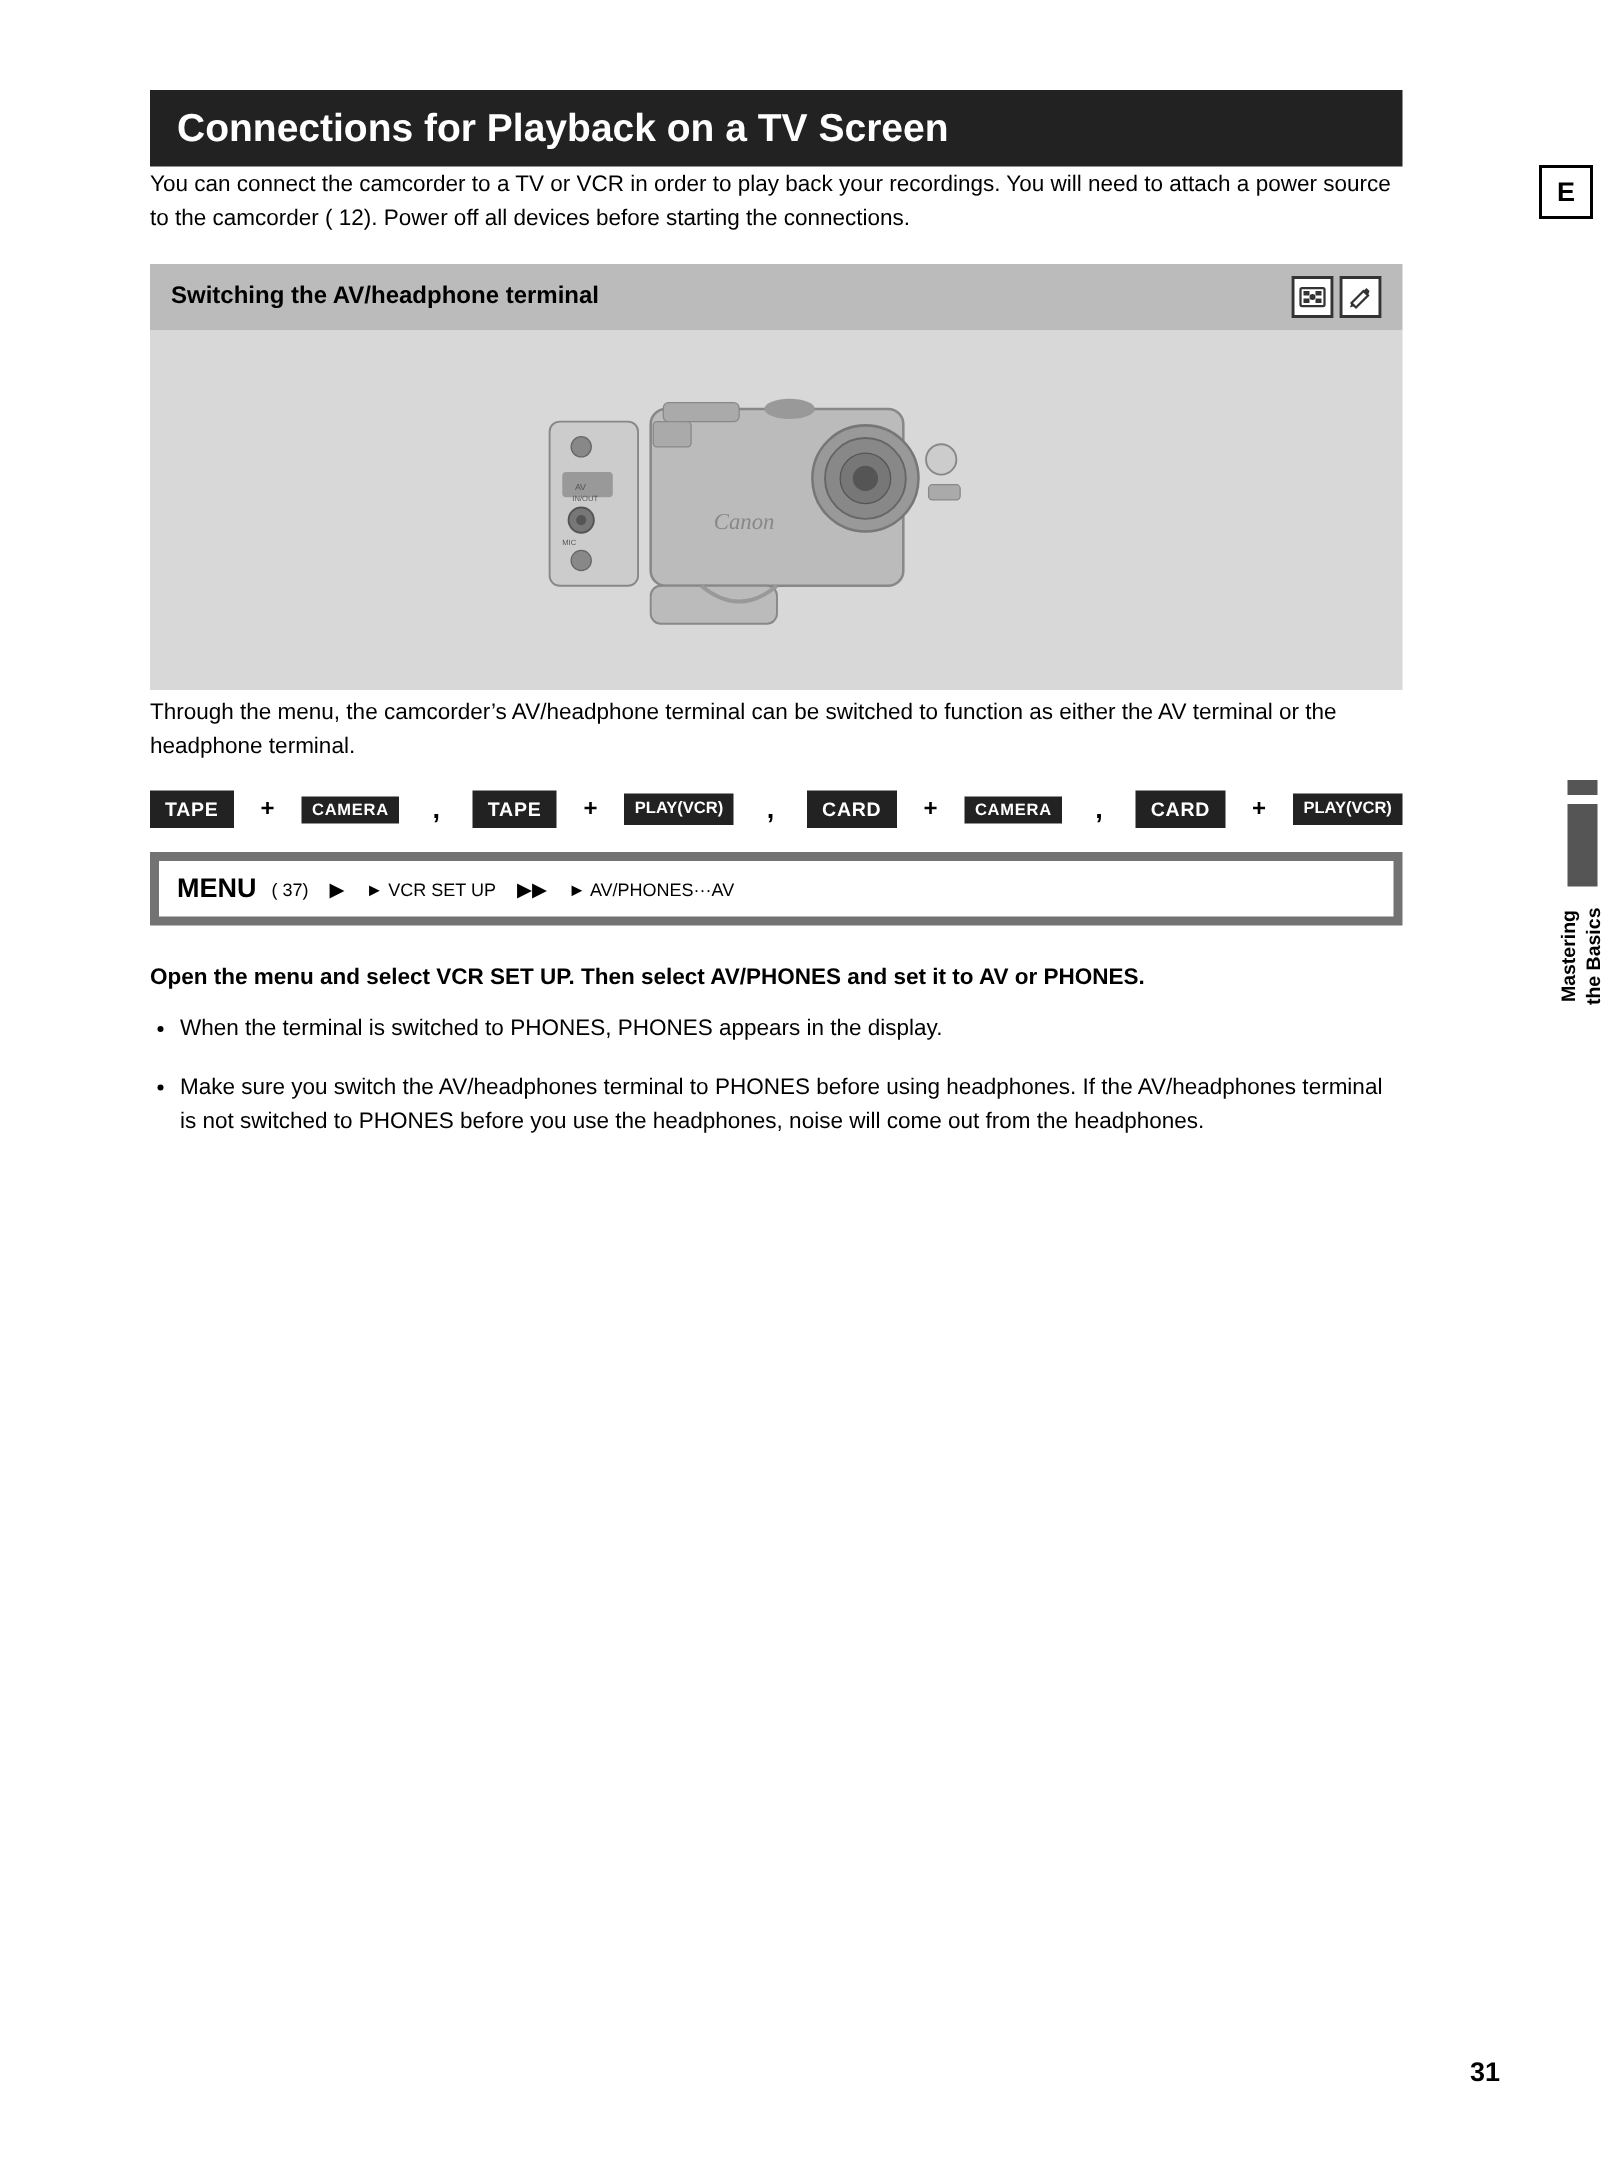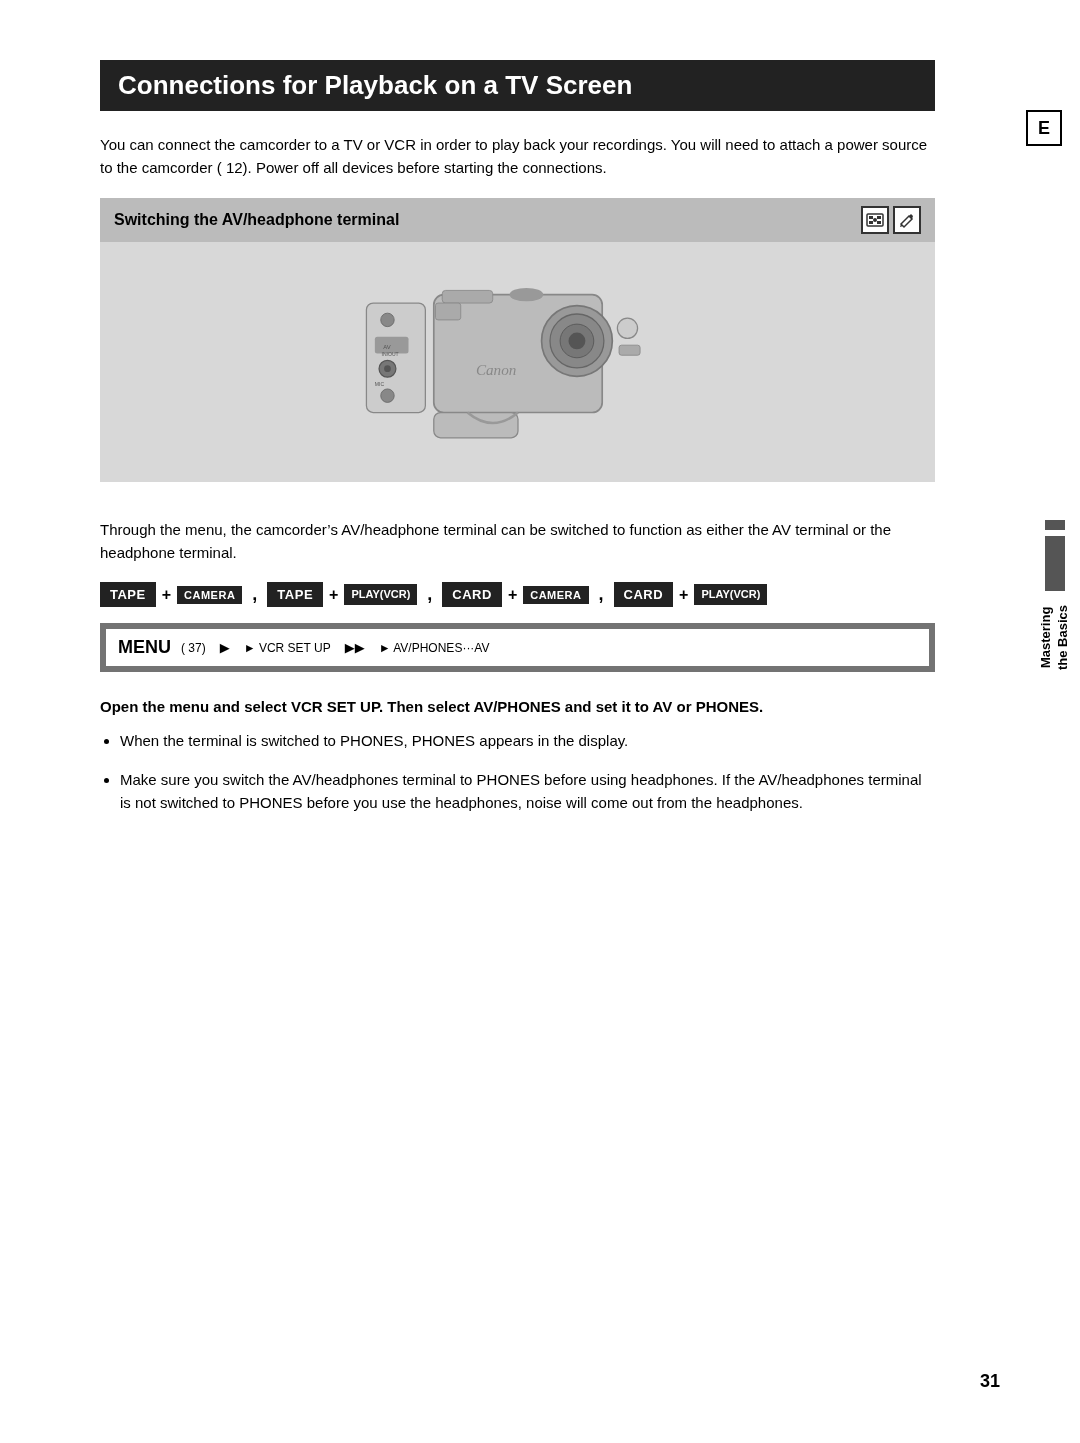--- a/index.html
+++ b/index.html
@@ -37,21 +37,20 @@
       margin-right: 55px;
     }
 
     
     .page-title {
       background: #222;
       color: #fff;
       padding: 10px 18px;
       font-size: 26px;
       font-weight: bold;
-      margin-bottom: 22px;
     }
 
     
     .intro-text {
       font-size: 15px;
       line-height: 1.55;
       margin-bottom: 18px;
     }
 
     
@@ -90,21 +89,21 @@
       font-size: 14px;
     }
 
     
     .diagram-area {
       background: #d8d8d8;
       display: flex;
       align-items: center;
       justify-content: center;
       padding: 30px 7px;
-      margin-bottom: 36px;
+      margin-bottom: 3px;
     }
 
     
     .camera-svg {
       width: 320px;
       height: 180px;
     }
 
     
     .desc-text {
@@ -113,20 +112,21 @@
       margin-bottom: 18px;
     }
 
     
     .button-row {
       display: flex;
       align-items: center;
       gap: 6px;
       margin-bottom: 16px;
       flex-wrap: wrap;
+      justify-content: space-between;
     }
 
     .btn-dark {
       background: #222;
       color: #fff;
       font-weight: bold;
       font-size: 13px;
       padding: 5px 10px;
       display: inline-block;
       letter-spacing: 0.5px;

